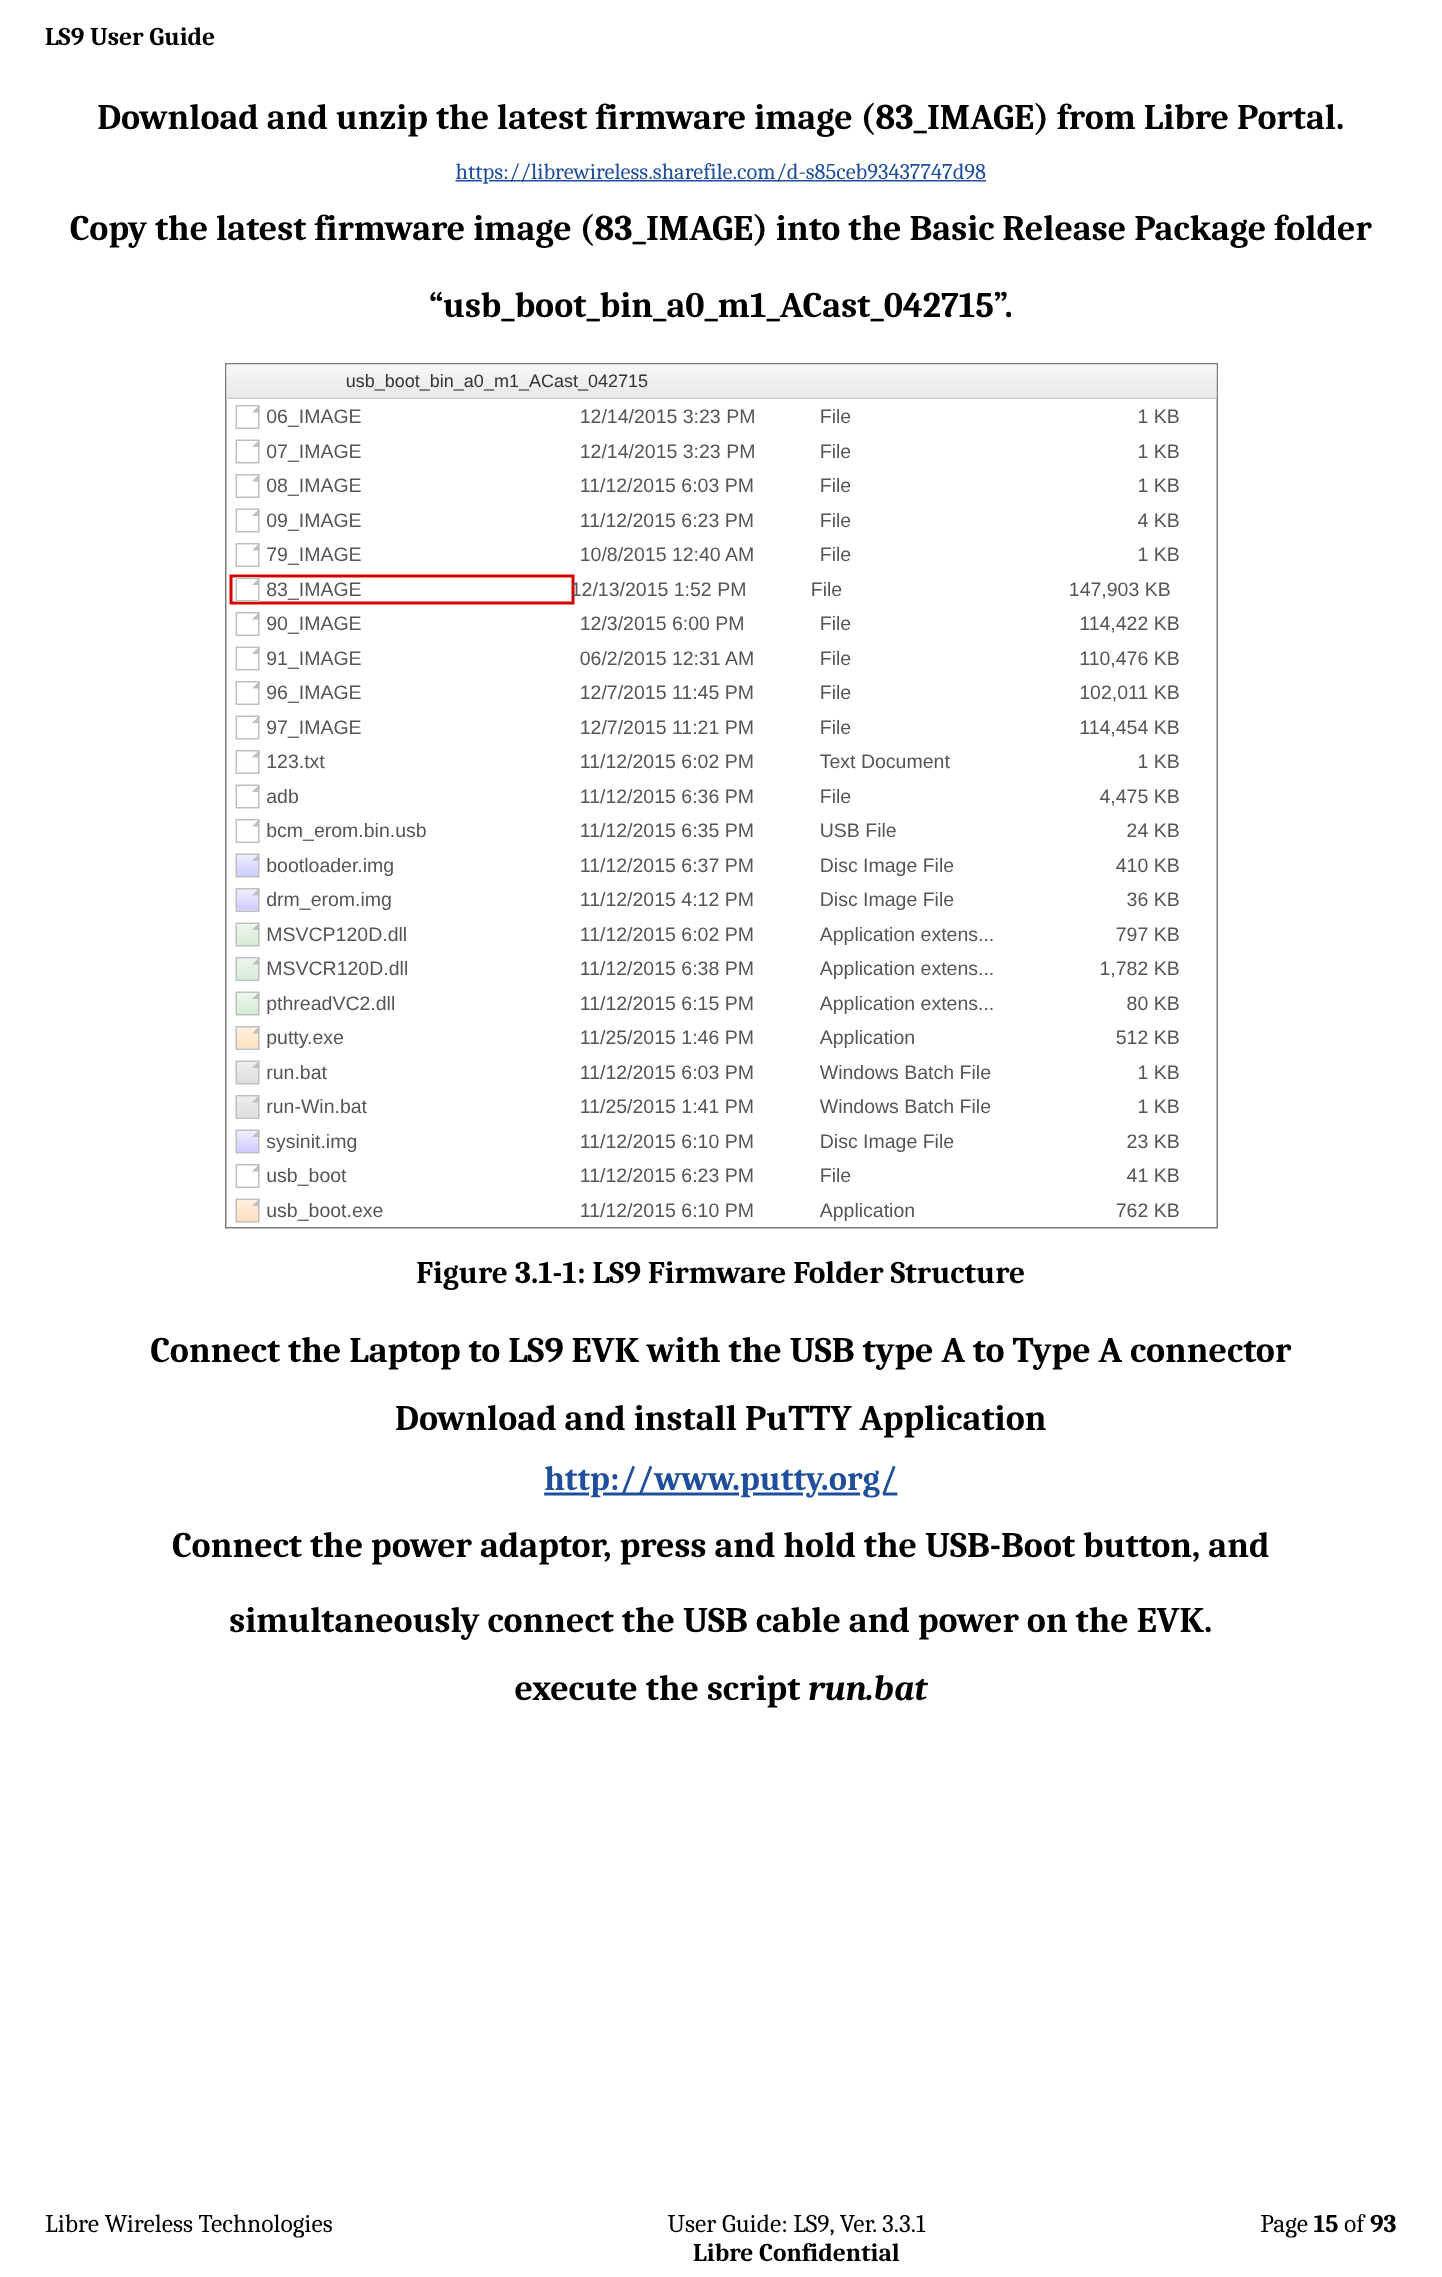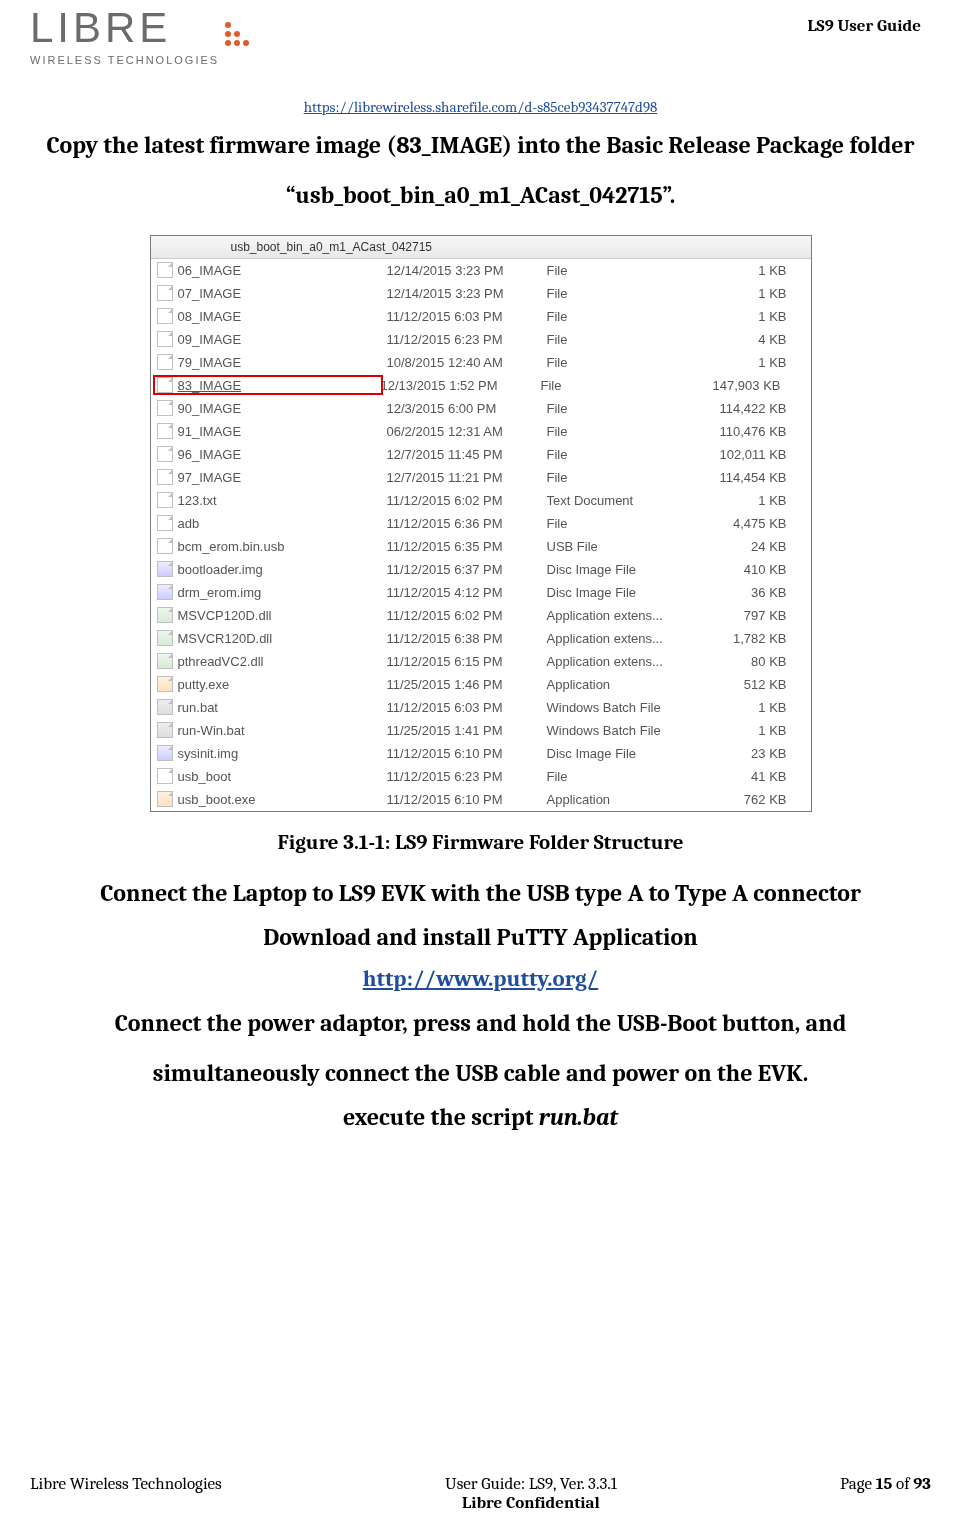--- a/index.html
+++ b/index.html
@@ -135,21 +135,20 @@
   .explorer .row {
     color: #555;
     height: 21px;
   }
   .explorer .row.hl .c-name {
     border: 2px solid #d90000;
     padding: 0 2px;
     margin: -2px -2px -2px -4px;
     height: 20px;
     box-sizing: border-box;
-    text-decoration: underline;
   }
   .fi {
     width: 14px; height: 14px;
     display: inline-block;
     border: 1px solid #bfbfbf;
     background: #fff;
     flex: 0 0 14px;
     position: relative;
   }
   .fi::before {
@@ -180,42 +179,25 @@
     flex: 1;
   }
   .footer b { font-weight: bold; }
 </style>
 </head>
 <body>
 
 <div class="page">
 
   <div class="header-row">
-    <div class="logo">
-      <div class="logo-text">LIBRE</div>
-      <div class="logo-dots">
-        <div class="row">
-            <span class="d"></span>
-          </div>
-        <div class="row">
-            <span class="d"></span>
-            <span class="d"></span>
-          </div>
-        <div class="row">
-            <span class="d"></span>
-            <span class="d"></span>
-            <span class="d"></span>
-          </div>
-      </div>
-      <div class="logo-sub">WIRELESS TECHNOLOGIES</div>
-    </div>
     <div class="doc-title">LS9 User Guide</div>
   </div>
 
   <div class="content">
+    <p class="instr">Download and unzip the latest firmware image (83_IMAGE) from Libre Portal.</p>
     <a class="link1">https://librewireless.sharefile.com/d-s85ceb93437747d98</a>
     <p class="instr">Copy the latest firmware image (83_IMAGE) into the Basic Release Package folder “usb_boot_bin_a0_m1_ACast_042715”.</p>
 
     <div class="explorer">
       <div class="titlebar">usb_boot_bin_a0_m1_ACast_042715</div>
       <div id="explorer-rows">
           <div class="row">
             <div class="c-name">
               <span class="fi file"></span>
               <span>06_IMAGE</span>

